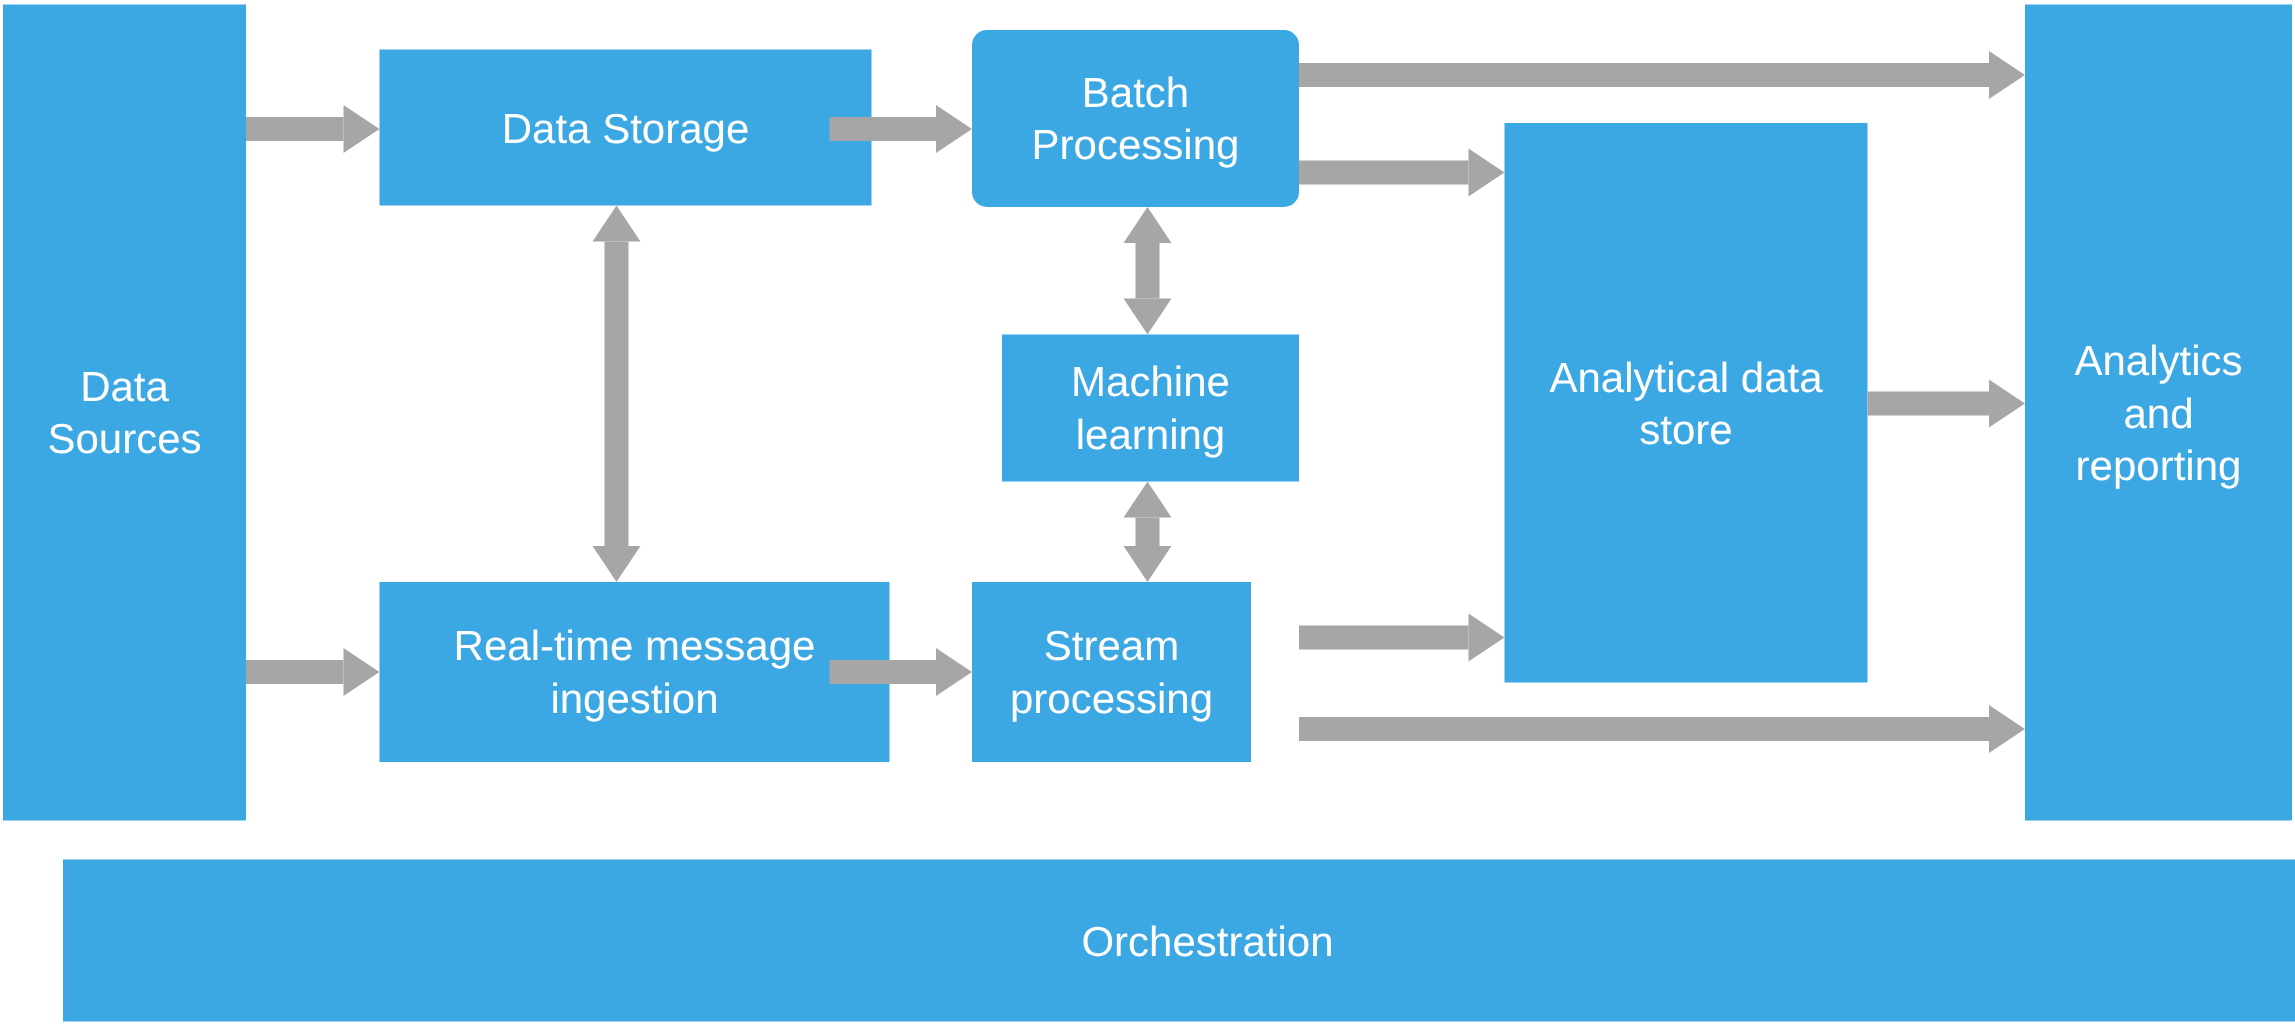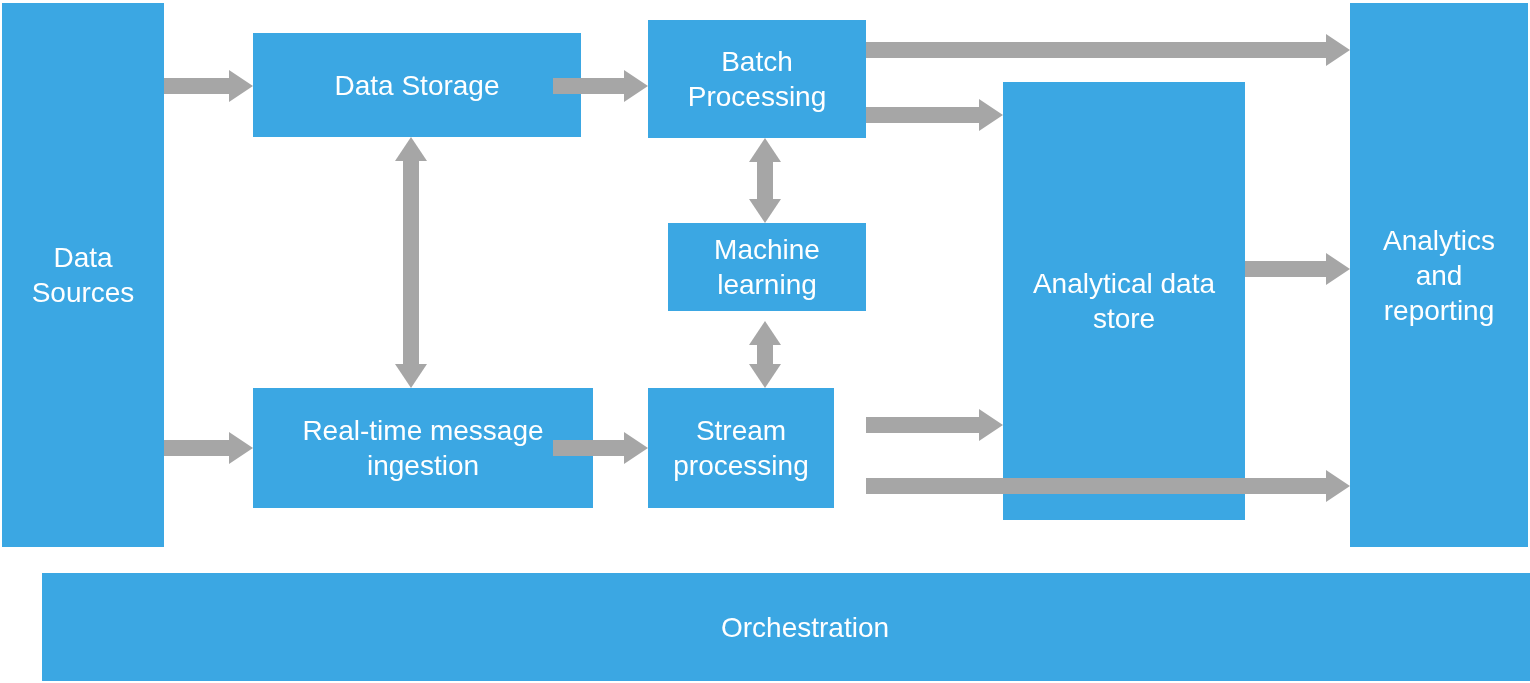--- a/index.html
+++ b/index.html
@@ -58,33 +58,33 @@
 </div>
 
 <div class="box" style="left:253px; top:33px; width:328px; height:104px;text-align:center;">
   <span>Data Storage</span>
 </div>
 
 <div class="box" style="left:253px; top:388px; width:340px; height:120px;">
   <span>Real-time message ingestion</span>
 </div>
 
-<div class="box" style="left:648px; top:20px; width:218px; height:118px;">
+<div class="box" style="left:648px; top:20px; width:218px; height:118px;border-radius:10px;">
   <span>Batch Processing</span>
 </div>
 
-<div class="box" style="left:668px; top:223px; width:198px; height:88px;">
+<div class="box" style="left:668px; top:223px; width:198px; height:98px;">
   <span>Machine learning</span>
 </div>
 
 <div class="box" style="left:648px; top:388px; width:186px; height:120px;">
   <span>Stream processing</span>
 </div>
 
-<div class="box" style="left:1003px; top:82px; width:242px; height:438px;">
+<div class="box" style="left:1003px; top:82px; width:242px; height:373px;">
   <span>Analytical data store</span>
 </div>
 
 <div class="box" style="left:1350px; top:3px; width:178px; height:544px;">
   <span>Analytics and reporting</span>
 </div>
 
 <div class="box" style="left:2px; top:573px; width:1526px; height:108px;margin-left:40px;">
   <span>Orchestration</span>
 </div>

